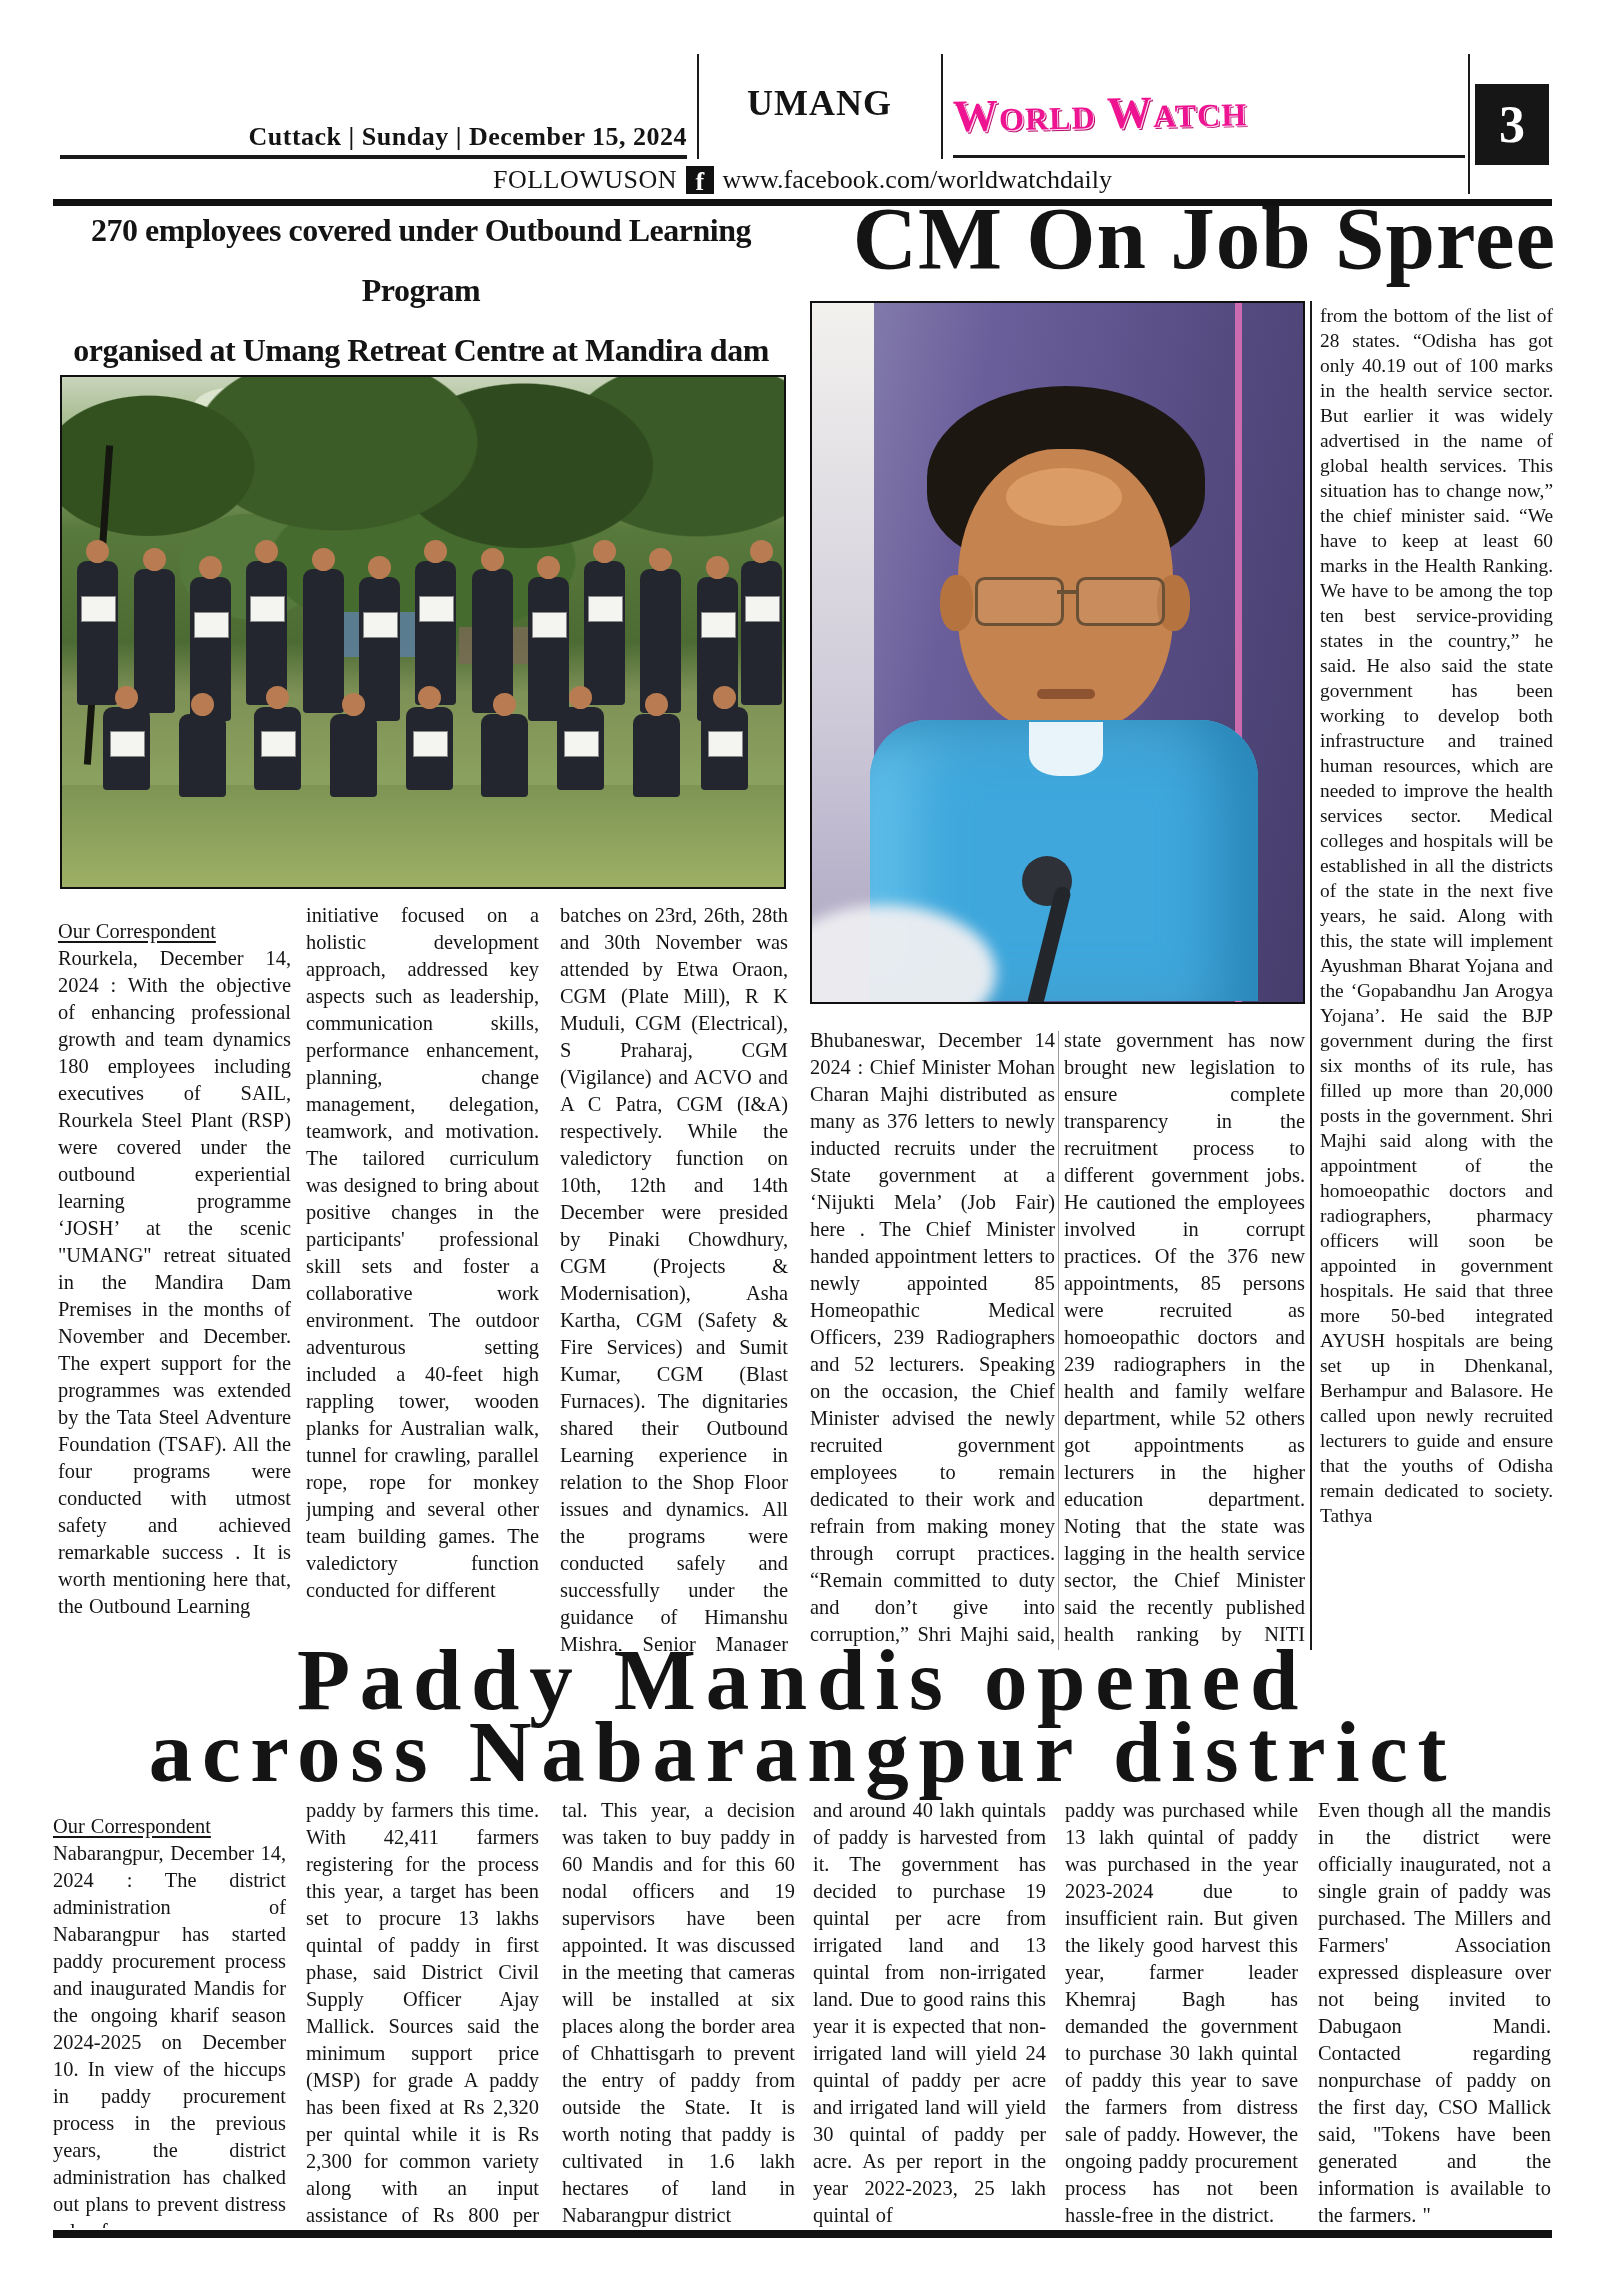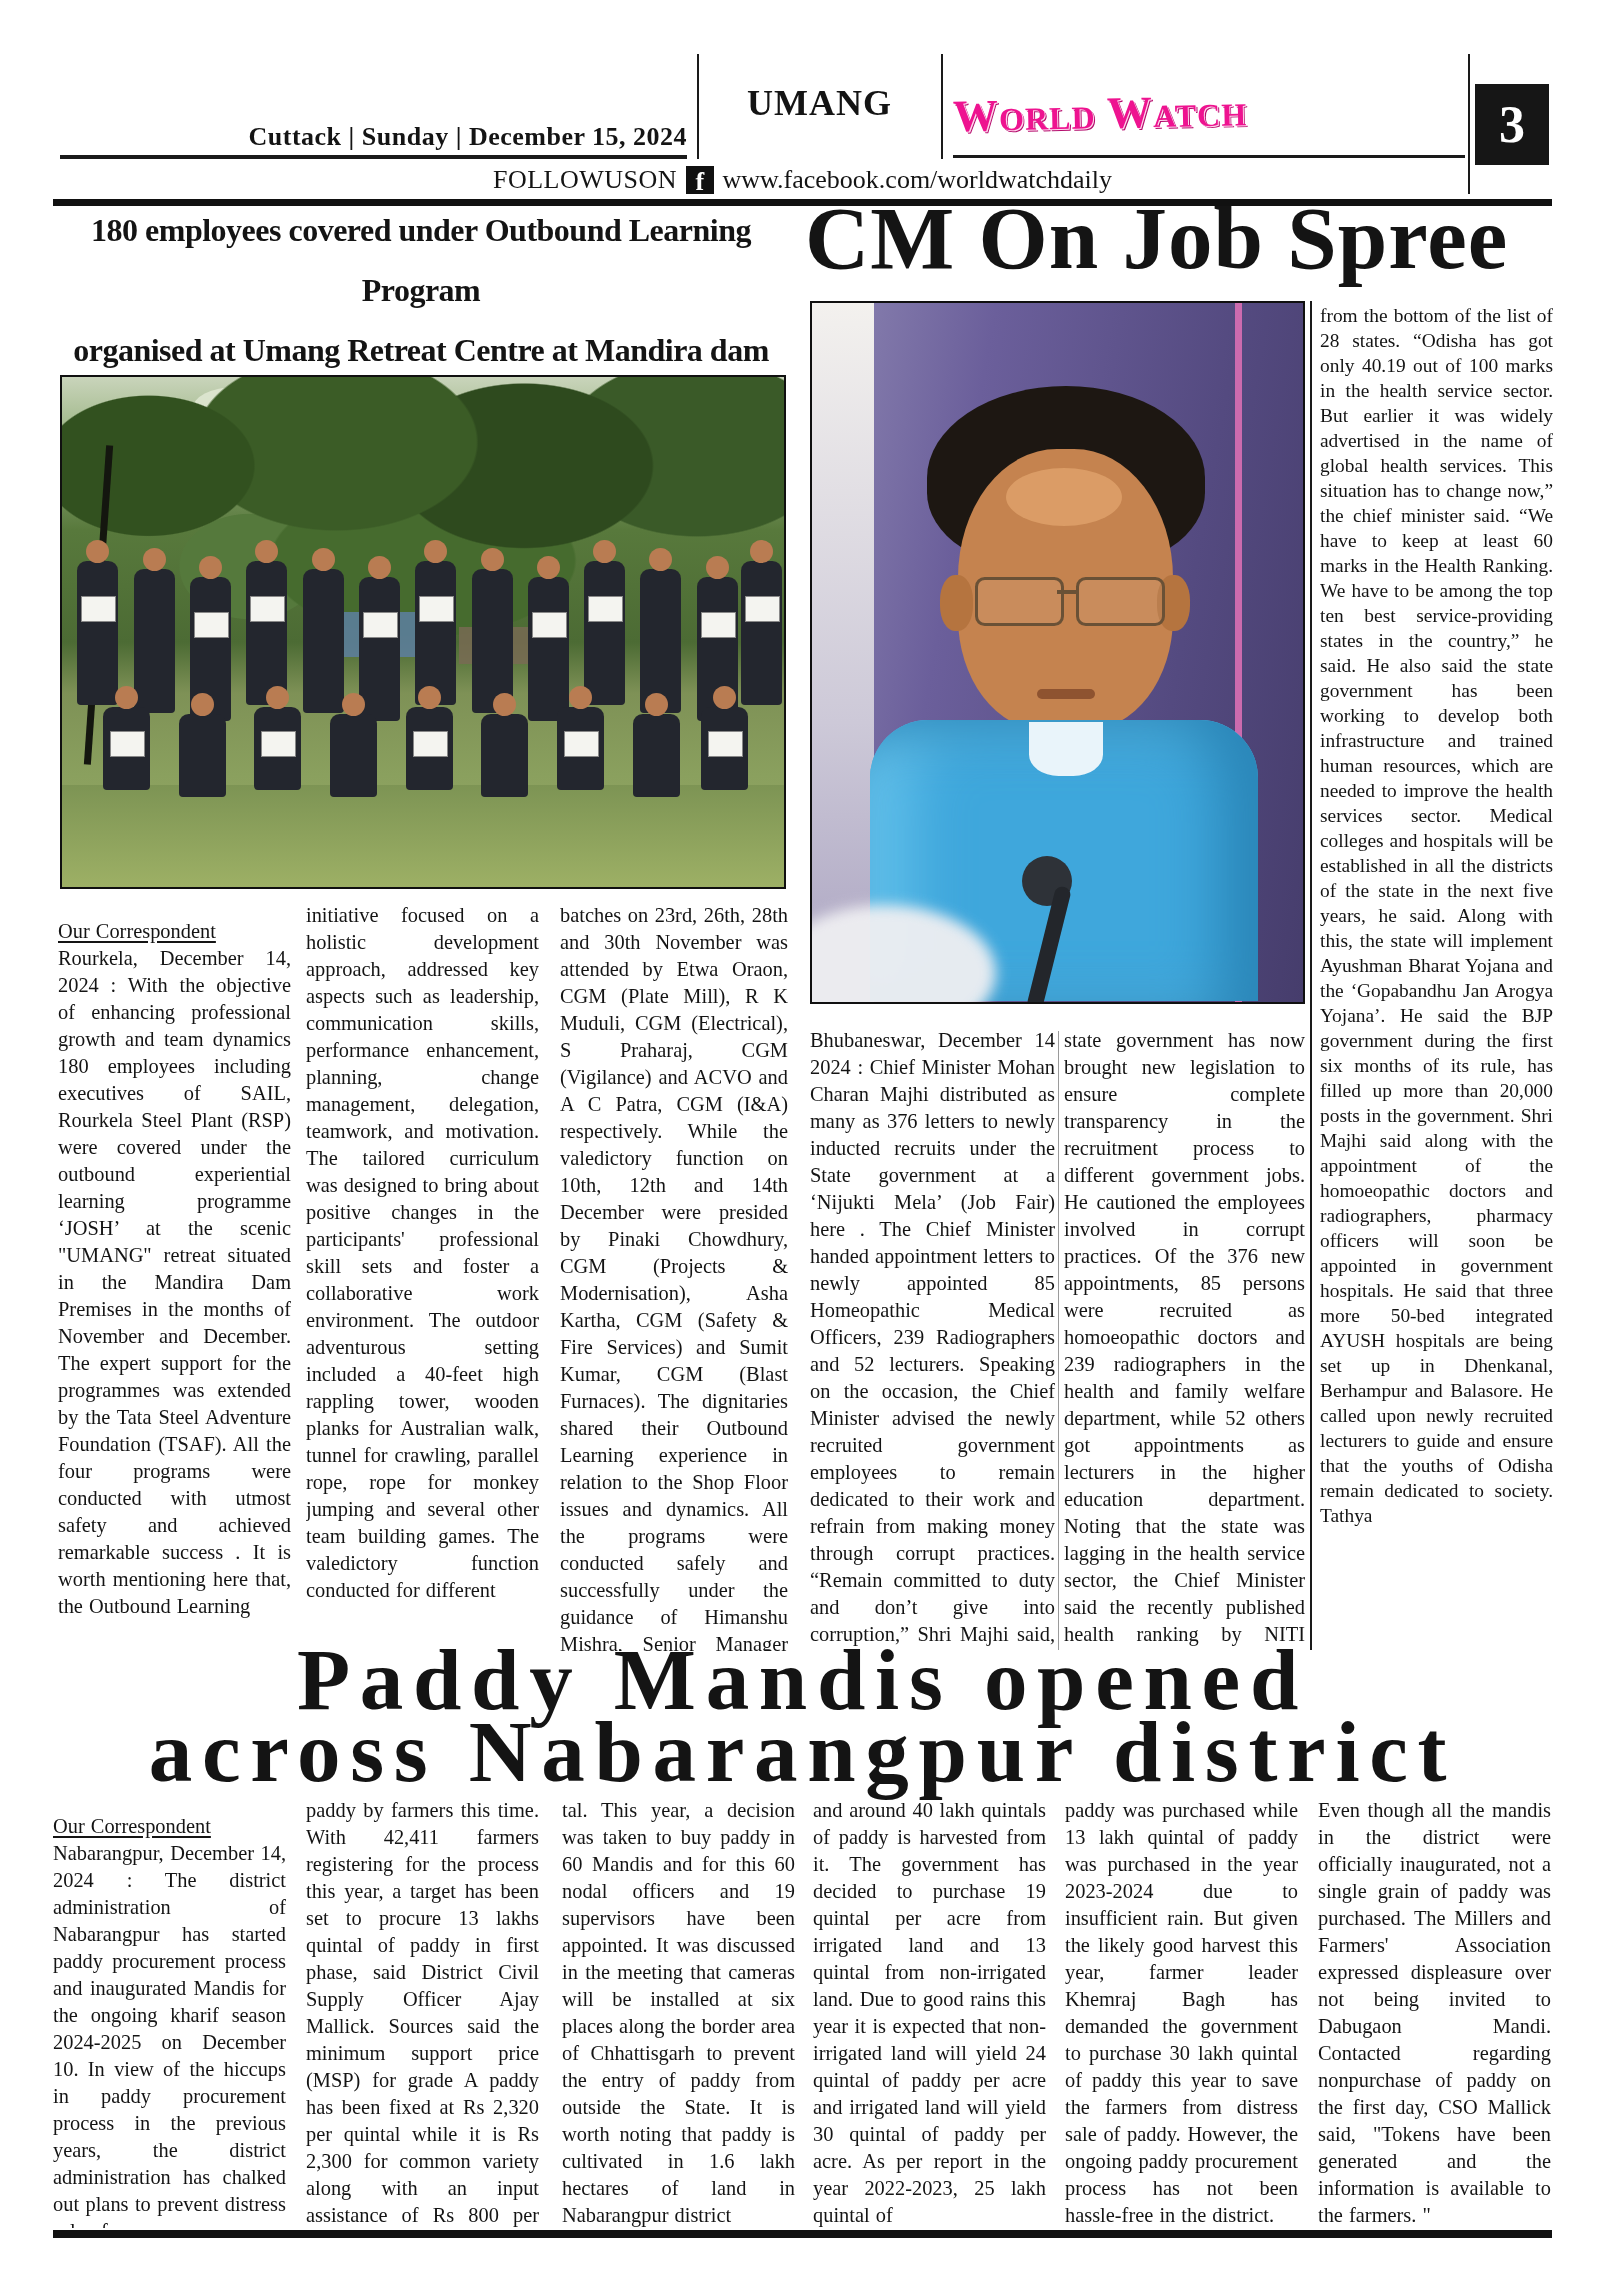--- a/index.html
+++ b/index.html
@@ -76,21 +76,21 @@
   }
   .gp-sky1{position:absolute;left:18%;top:2%;width:87px;height:45px;border-radius:50%;background:#dfe7d2;opacity:.9;}
   .gp-sky2{position:absolute;left:55%;top:4%;width:116px;height:39px;border-radius:50%;background:#d6e0c6;opacity:.8;}
   .gp-shed{position:absolute;left:34%;top:46%;width:146px;height:45px;background:#5d7fa0;border-radius:3.9px;opacity:.85;}
   .gp-shed2{position:absolute;left:55%;top:49%;width:87px;height:37px;background:#7b6a55;opacity:.8;}
   .gp-pole{position:absolute;left:33px;top:68px;width:6.8px;height:320px;background:#14160f;transform:rotate(4deg);}
   .gp-grass{position:absolute;left:0;bottom:0;width:100%;height:20%;
     background:linear-gradient(#7d9454,#9db065);}
   
   .cm-headline{
-    position:absolute;left:805px;top:190px;width:751px;text-align:left;
+    position:absolute;left:805px;top:190px;width:751px;text-align:right;
     font-size:89px;font-weight:bold;letter-spacing:1px;line-height:97px;white-space:nowrap;
   }
   .cm-photo{
     position:absolute;left:810px;top:301px;width:491px;height:699px;
     border:2.9px solid #101010;overflow:hidden;
     background:linear-gradient(100deg,#8d86b2 0%, #6b5f9b 30%, #544a80 70%, #463d6c 100%);
   }
   .cmp-band{position:absolute;left:0;top:0;width:62px;height:100%;
     background:linear-gradient(#f3f1ee,#cdc9d8 60%,#a9a2c0);}
   .cmp-pink{position:absolute;left:423px;top:0;width:6.8px;height:100%;background:#d96fb4;opacity:.9;}
@@ -152,21 +152,21 @@
 
   <div class="followrow">
     <span class="follow-label">FOLLOWUSON</span>
     <span class="fb-icon">f</span>
     <span class="follow-url">www.facebook.com/worldwatchdaily</span>
   </div>
 
   <div class="thickrule"></div>
 
   <div class="sail-headline">
-    <div>180 employees covered under Outbound Learning Program</div>
+    <div>270 employees covered under Outbound Learning Program</div>
     <div>organised at Umang Retreat Centre at Mandira dam</div>
     <div>complex of SAIL, Rourkela Steel Plant</div>
   </div>
 
   <div class="sail-photo">
     <div class="gp-sky1"></div>
     <div class="gp-sky2"></div>
     <div class="gp-canopy"></div>
     <div class="gp-shed"></div>
     <div class="gp-shed2"></div>

